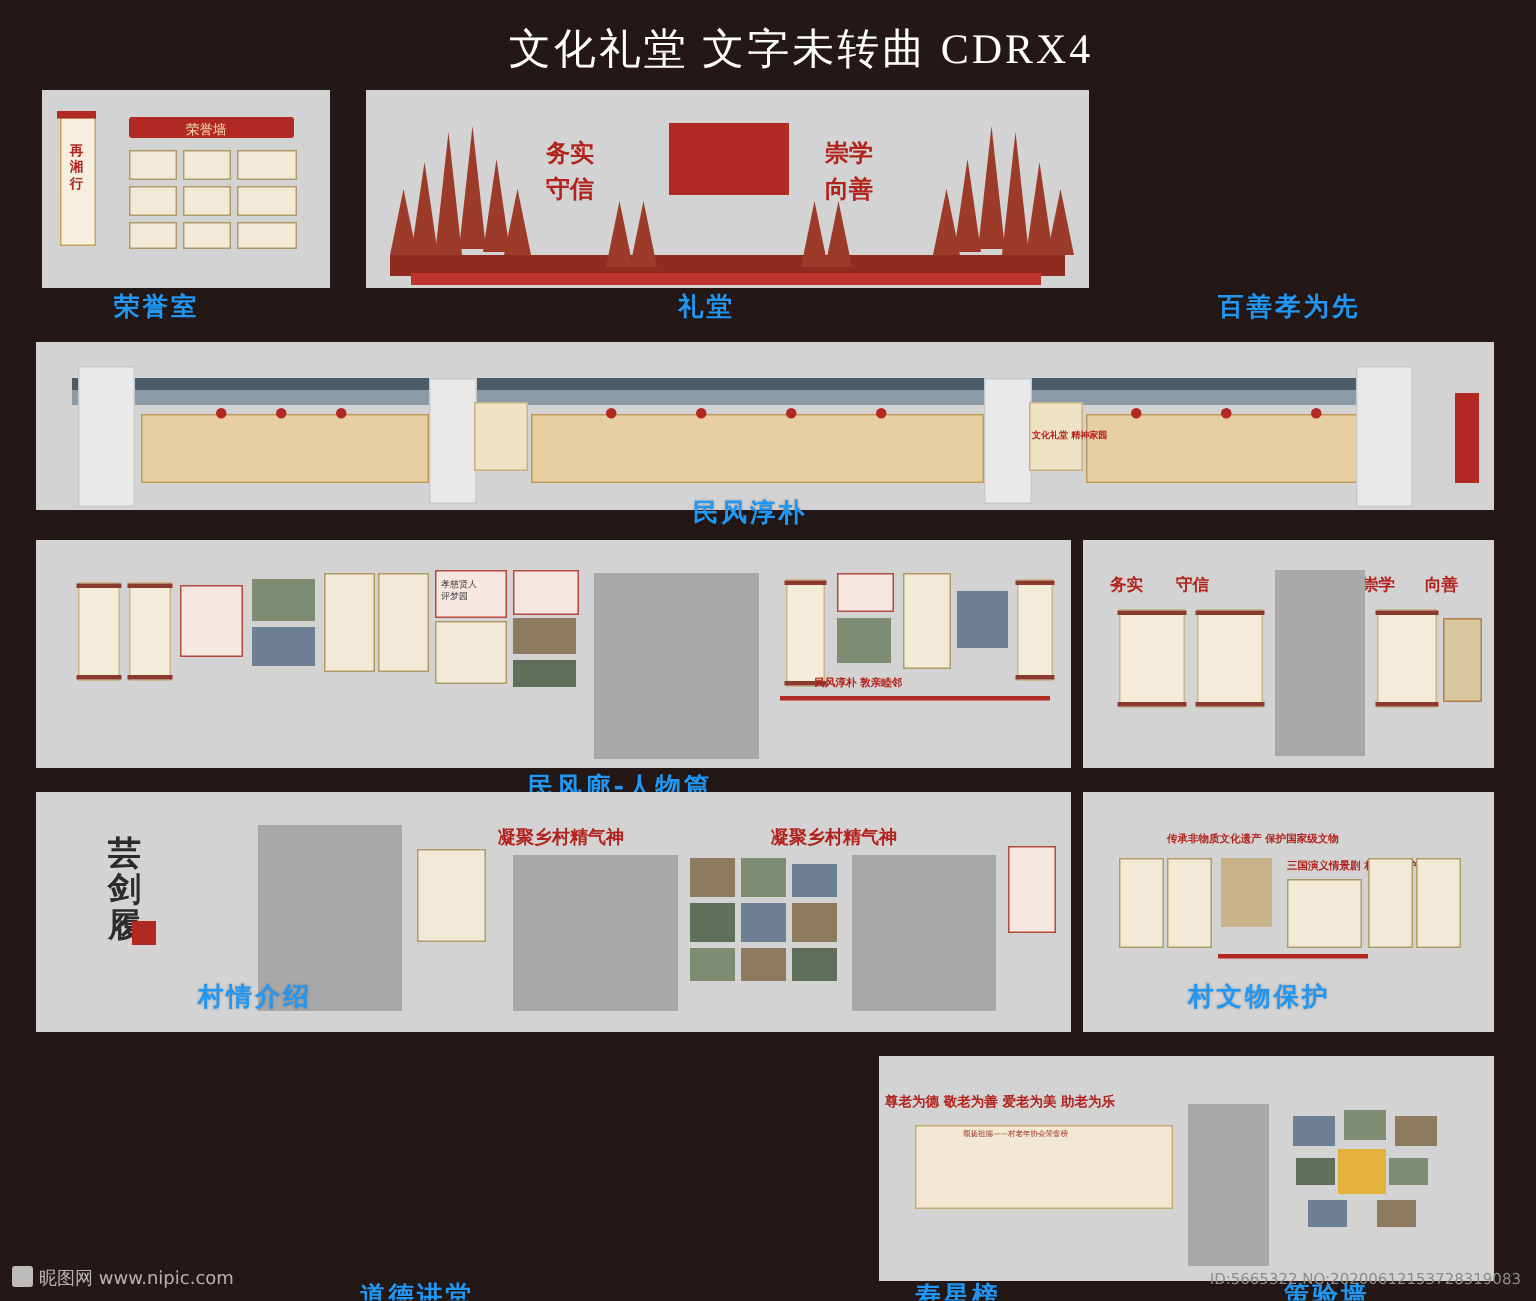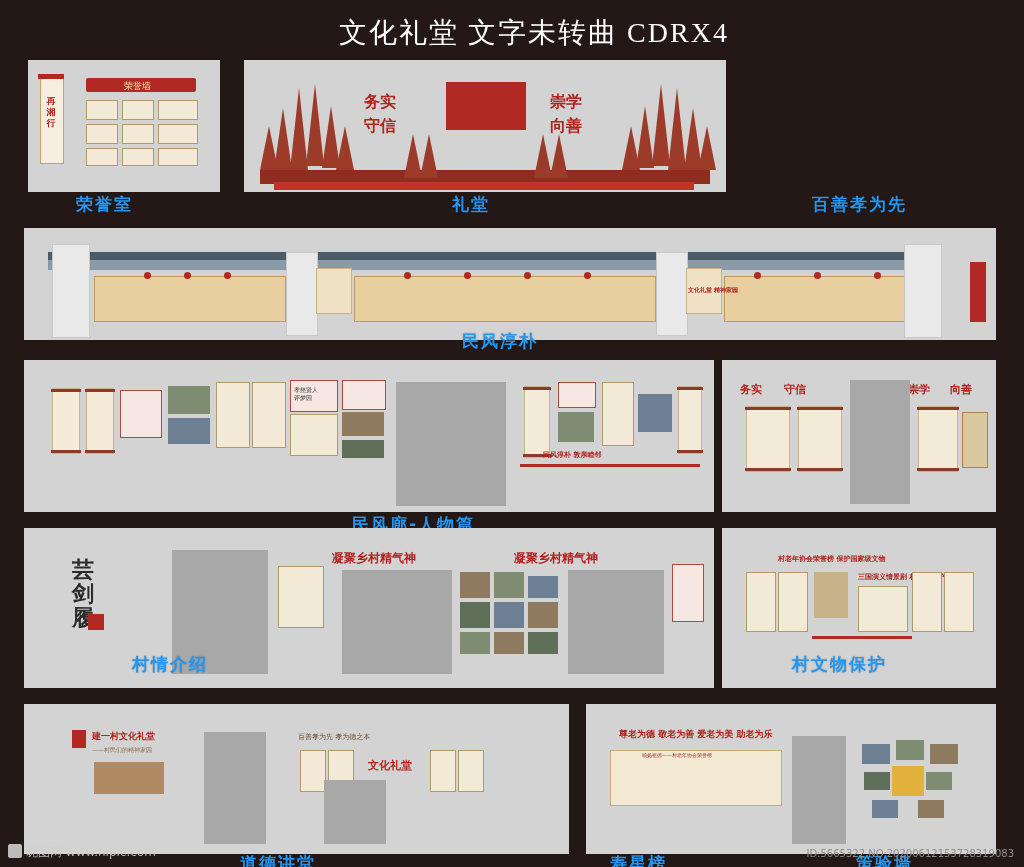--- a/index.html
+++ b/index.html
@@ -236,50 +236,36 @@
     <div class="photo c" style="left:504px;top:74px;width:30px;height:26px;"></div>
     <div class="photo" style="left:436px;top:104px;width:30px;height:22px;"></div>
     <div class="photo c" style="left:470px;top:104px;width:30px;height:22px;"></div>
     <div class="photo d" style="left:504px;top:104px;width:30px;height:22px;"></div>
     <div class="door" style="left:544px;top:42px;width:96px;height:104px;"></div>
     <div class="frame red" style="left:648px;top:36px;width:30px;height:56px;"></div>
   </div>
   <div class="caption" style="left:132px;top:653px;">村情介绍</div>
 
   <div class="panel" style="left:722px;top:528px;width:274px;height:160px;">
-    <div class="redtxt" style="left:56px;top:26px;font-size:7px;">村老年协会荣誉榜   保护国家级文物</div>
+    <div class="redtxt" style="left:56px;top:26px;font-size:7px;">传承非物质文化遗产   保护国家级文物</div>
     <div class="frame" style="left:24px;top:44px;width:28px;height:58px;"></div>
     <div class="frame" style="left:56px;top:44px;width:28px;height:58px;"></div>
     <div class="photo c" style="left:92px;top:44px;width:34px;height:46px;background:#c7b28a;"></div>
     <div class="redtxt" style="left:136px;top:44px;font-size:7px;">三国演义情景剧   村文物保护</div>
     <div class="frame" style="left:136px;top:58px;width:48px;height:44px;"></div>
     <div class="frame" style="left:190px;top:44px;width:28px;height:58px;"></div>
     <div class="frame" style="left:222px;top:44px;width:28px;height:58px;"></div>
     <div class="redbar" style="left:90px;top:108px;width:100px;height:3px;"></div>
   </div>
   <div class="caption" style="left:792px;top:653px;">村文物保护</div>
 
-  <div class="panel" style="left:24px;top:704px;width:545px;height:150px;">
-    <div class="tinyred" style="left:48px;top:26px;width:14px;height:18px;"></div>
-    <div class="redtxt" style="left:68px;top:26px;font-size:9px;">建一村文化礼堂</div>
-    <div class="blktxt" style="left:68px;top:42px;font-size:6px;color:#8a6a4a;">——村民们的精神家园</div>
-    <div class="photo c" style="left:70px;top:58px;width:70px;height:32px;background:#b08a62;"></div>
-    <div class="door" style="left:180px;top:28px;width:62px;height:112px;"></div>
-    <div class="blktxt" style="left:274px;top:28px;font-size:7px;color:#6d4a2f;">百善孝为先  孝为德之本</div>
-    <div class="frame" style="left:276px;top:46px;width:24px;height:40px;"></div>
-    <div class="frame" style="left:304px;top:46px;width:24px;height:40px;"></div>
-    <div class="redtxt" style="left:344px;top:54px;font-size:11px;">文化礼堂</div>
-    <div class="frame" style="left:406px;top:46px;width:24px;height:40px;"></div>
-    <div class="frame" style="left:434px;top:46px;width:24px;height:40px;"></div>
-    <div class="door" style="left:300px;top:76px;width:62px;height:64px;"></div>
-  </div>
   <div class="caption" style="left:240px;top:852px;">道德讲堂</div>
 
   <div class="panel" style="left:586px;top:704px;width:410px;height:150px;">
-    <div class="redtxt" style="left:33px;top:24px;font-size:9px;">尊老为德  敬老为善  爱老为美  助老为乐</div>
+    <div class="redtxt" style="left:4px;top:24px;font-size:9px;">尊老为德  敬老为善  爱老为美  助老为乐</div>
     <div class="banner" style="left:24px;top:46px;width:170px;height:54px;"></div>
     <div class="blktxt" style="left:56px;top:48px;font-size:5px;color:#9b2d22;">颂扬祖德——村老年协会荣誉榜</div>
     <div class="door" style="left:206px;top:32px;width:54px;height:108px;"></div>
     <div class="photo b" style="left:276px;top:40px;width:28px;height:20px;"></div>
     <div class="photo" style="left:310px;top:36px;width:28px;height:20px;"></div>
     <div class="photo c" style="left:344px;top:40px;width:28px;height:20px;"></div>
     <div class="photo d" style="left:278px;top:68px;width:26px;height:18px;"></div>
     <div class="photo" style="left:340px;top:68px;width:26px;height:18px;"></div>
     <div class="photo b" style="left:286px;top:96px;width:26px;height:18px;"></div>
     <div class="photo c" style="left:332px;top:96px;width:26px;height:18px;"></div>

